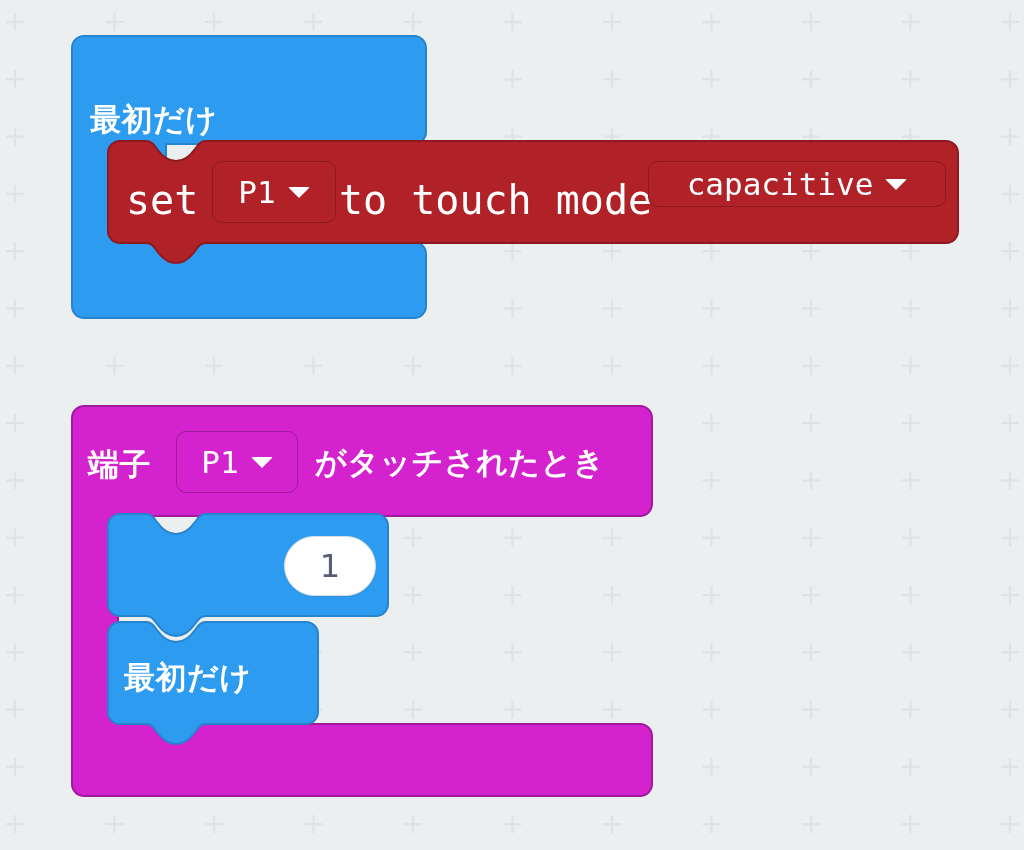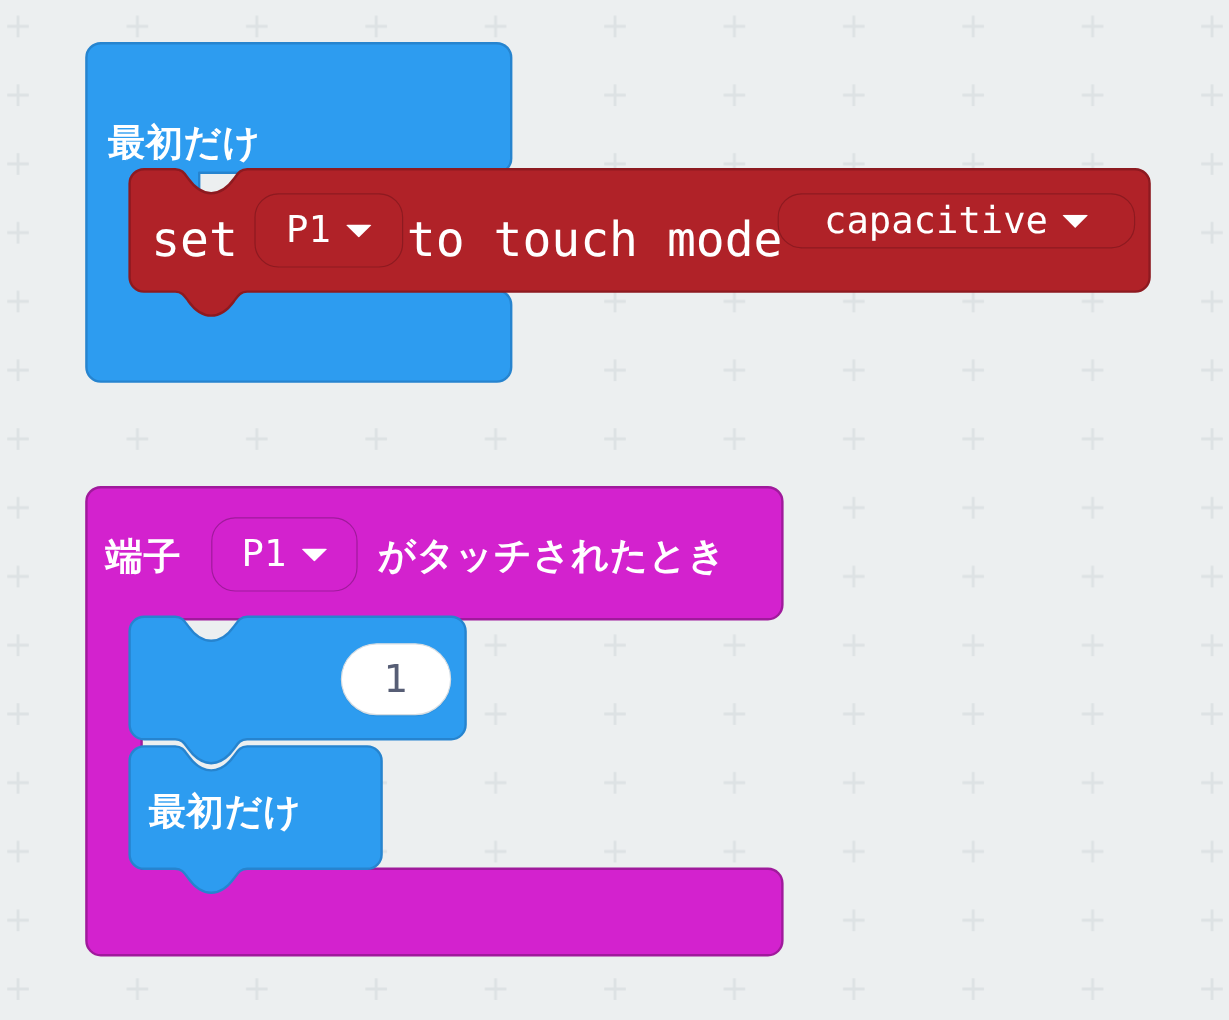--- a/index.html
+++ b/index.html
@@ -60,21 +60,21 @@
   .field {
     position: absolute;
     box-sizing: border-box;
     display: flex;
     align-items: center;
     justify-content: center;
     gap: 12px;
     cursor: pointer;
   }
   .field-dd {
-    border-radius: 20px;
+    border-radius: 10px;
     border-width: 1px;
     border-style: solid;
   }
   .field-dd .fv {
     font-family: "DejaVu Sans Mono", "Liberation Mono", monospace;
     font-size: 31px;
     color: #ffffff;
     line-height: 1;
   }
   .caret {
@@ -202,21 +202,21 @@
     </svg>
 
     <span class="lbl lbl-jp" style="left:18px; top:45px;">端子</span>
 
     <div class="field field-dd" style="left:106px; top:27px; width:122px; height:62px;
                 background:#d322ce; border-color:#a01a9c;">
       <span class="fv">P1</span>
       <span class="caret"></span>
     </div>
 
-    <span class="lbl lbl-jp" style="left:245px; top:43px;font-family:Liberation Serif, serif;">がタッチされたとき</span>
+    <span class="lbl lbl-jp" style="left:245px; top:43px;">がタッチされたとき</span>
   </div>
 
   <div class="blk" style="left:106px; top:512px; width:286px; height:126px;">
     <svg width="286" height="126" viewBox="0 0 286 126">
       <path d="
         M 2,14
         A 12,12 0 0 1 14,2
         L 34,2
         L 40,2
         C 46,2 48,6 51,10

